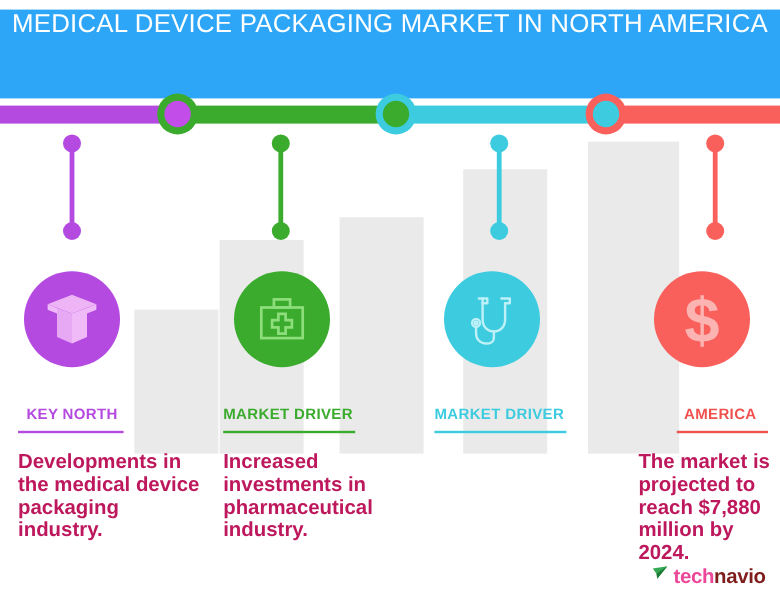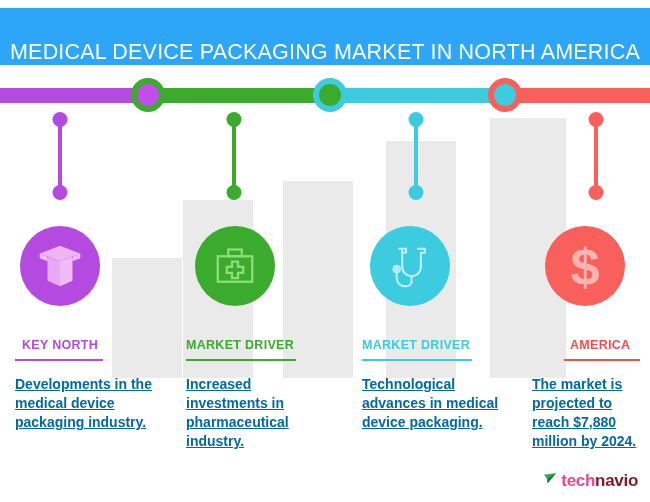--- a/index.html
+++ b/index.html
@@ -14,23 +14,23 @@
     position:relative;
     width:650px;height:502px;
     background:#ffffff;
     overflow:hidden;
   }
 
   
   .header-bar{
     position:absolute;
     left:0; top:8px;
-    width:650px; height:57px;
+    width:650px; height:74px;
     background:#2ea6f7;
-    display:flex; align-items:flex-end; justify-content:center;
+    display:flex; align-items:flex-start; justify-content:center;
   }
   .header-title{
     color:#ffffff;
     font-size:21.5px;
     letter-spacing:0.2px;
     font-weight:400;
     white-space:nowrap;
     font-family:"Liberation Sans", sans-serif;
   }
 
@@ -84,26 +84,25 @@
   .col-label{
     position:absolute;
     font-size:12.5px;
     font-weight:bold;
     letter-spacing:0.3px;
     white-space:nowrap;
   }
   .col-rule{position:absolute;height:2px;}
   .col-body{
     position:absolute;
-    font-size:14px;
+    font-size:17px;
     line-height:19px;
-    color:#0369a1;
+    color:#be185d;
     font-weight:bold;
     font-family:"Liberation Sans", sans-serif;
-    text-decoration:underline;
   }
 
   
   .logo{
     position:absolute;
     right:12px; bottom:12px;
     display:flex; align-items:center; gap:3px;
   }
   .logo-mark{display:block;}
   .logo-text{
@@ -220,21 +219,20 @@
   <div class="col-rule" style="left:186px;top:359px;width:110px;background:#3aab2d;"></div>
 
   <div class="col-label" style="left:362px;top:338px;color:#3ccbdf;">MARKET DRIVER</div>
   <div class="col-rule" style="left:362px;top:359px;width:110px;background:#3ccbdf;"></div>
 
   <div class="col-label" style="left:570px;top:338px;color:#f0514e;">AMERICA</div>
   <div class="col-rule" style="left:564px;top:359px;width:76px;background:#f0514e;"></div>
 
   <div class="col-body" style="left:15px;top:375px;width:152px;">Developments in the medical device packaging industry.</div>
   <div class="col-body" style="left:186px;top:375px;width:145px;">Increased investments in pharmaceutical industry.</div>
-  <div class="col-body" style="left:362px;top:375px;width:160px;">Technological advances in medical device packaging.</div>
   <div class="col-body" style="left:532px;top:375px;width:112px;">The market is projected to reach $7,880 million by 2024.</div>
 
   <div class="logo">
     <span class="logo-mark">
       <svg width="15" height="15" viewBox="0 0 16 16">
         <path d="M1 4 L14 2 L5 13 L4.4 8.6 Z" fill="#34a853"></path>
         <path d="M4.4 8.6 L14 2 L5 13 Z" fill="#1f7a36"></path>
       </svg>
     </span>
     <span class="logo-text">

